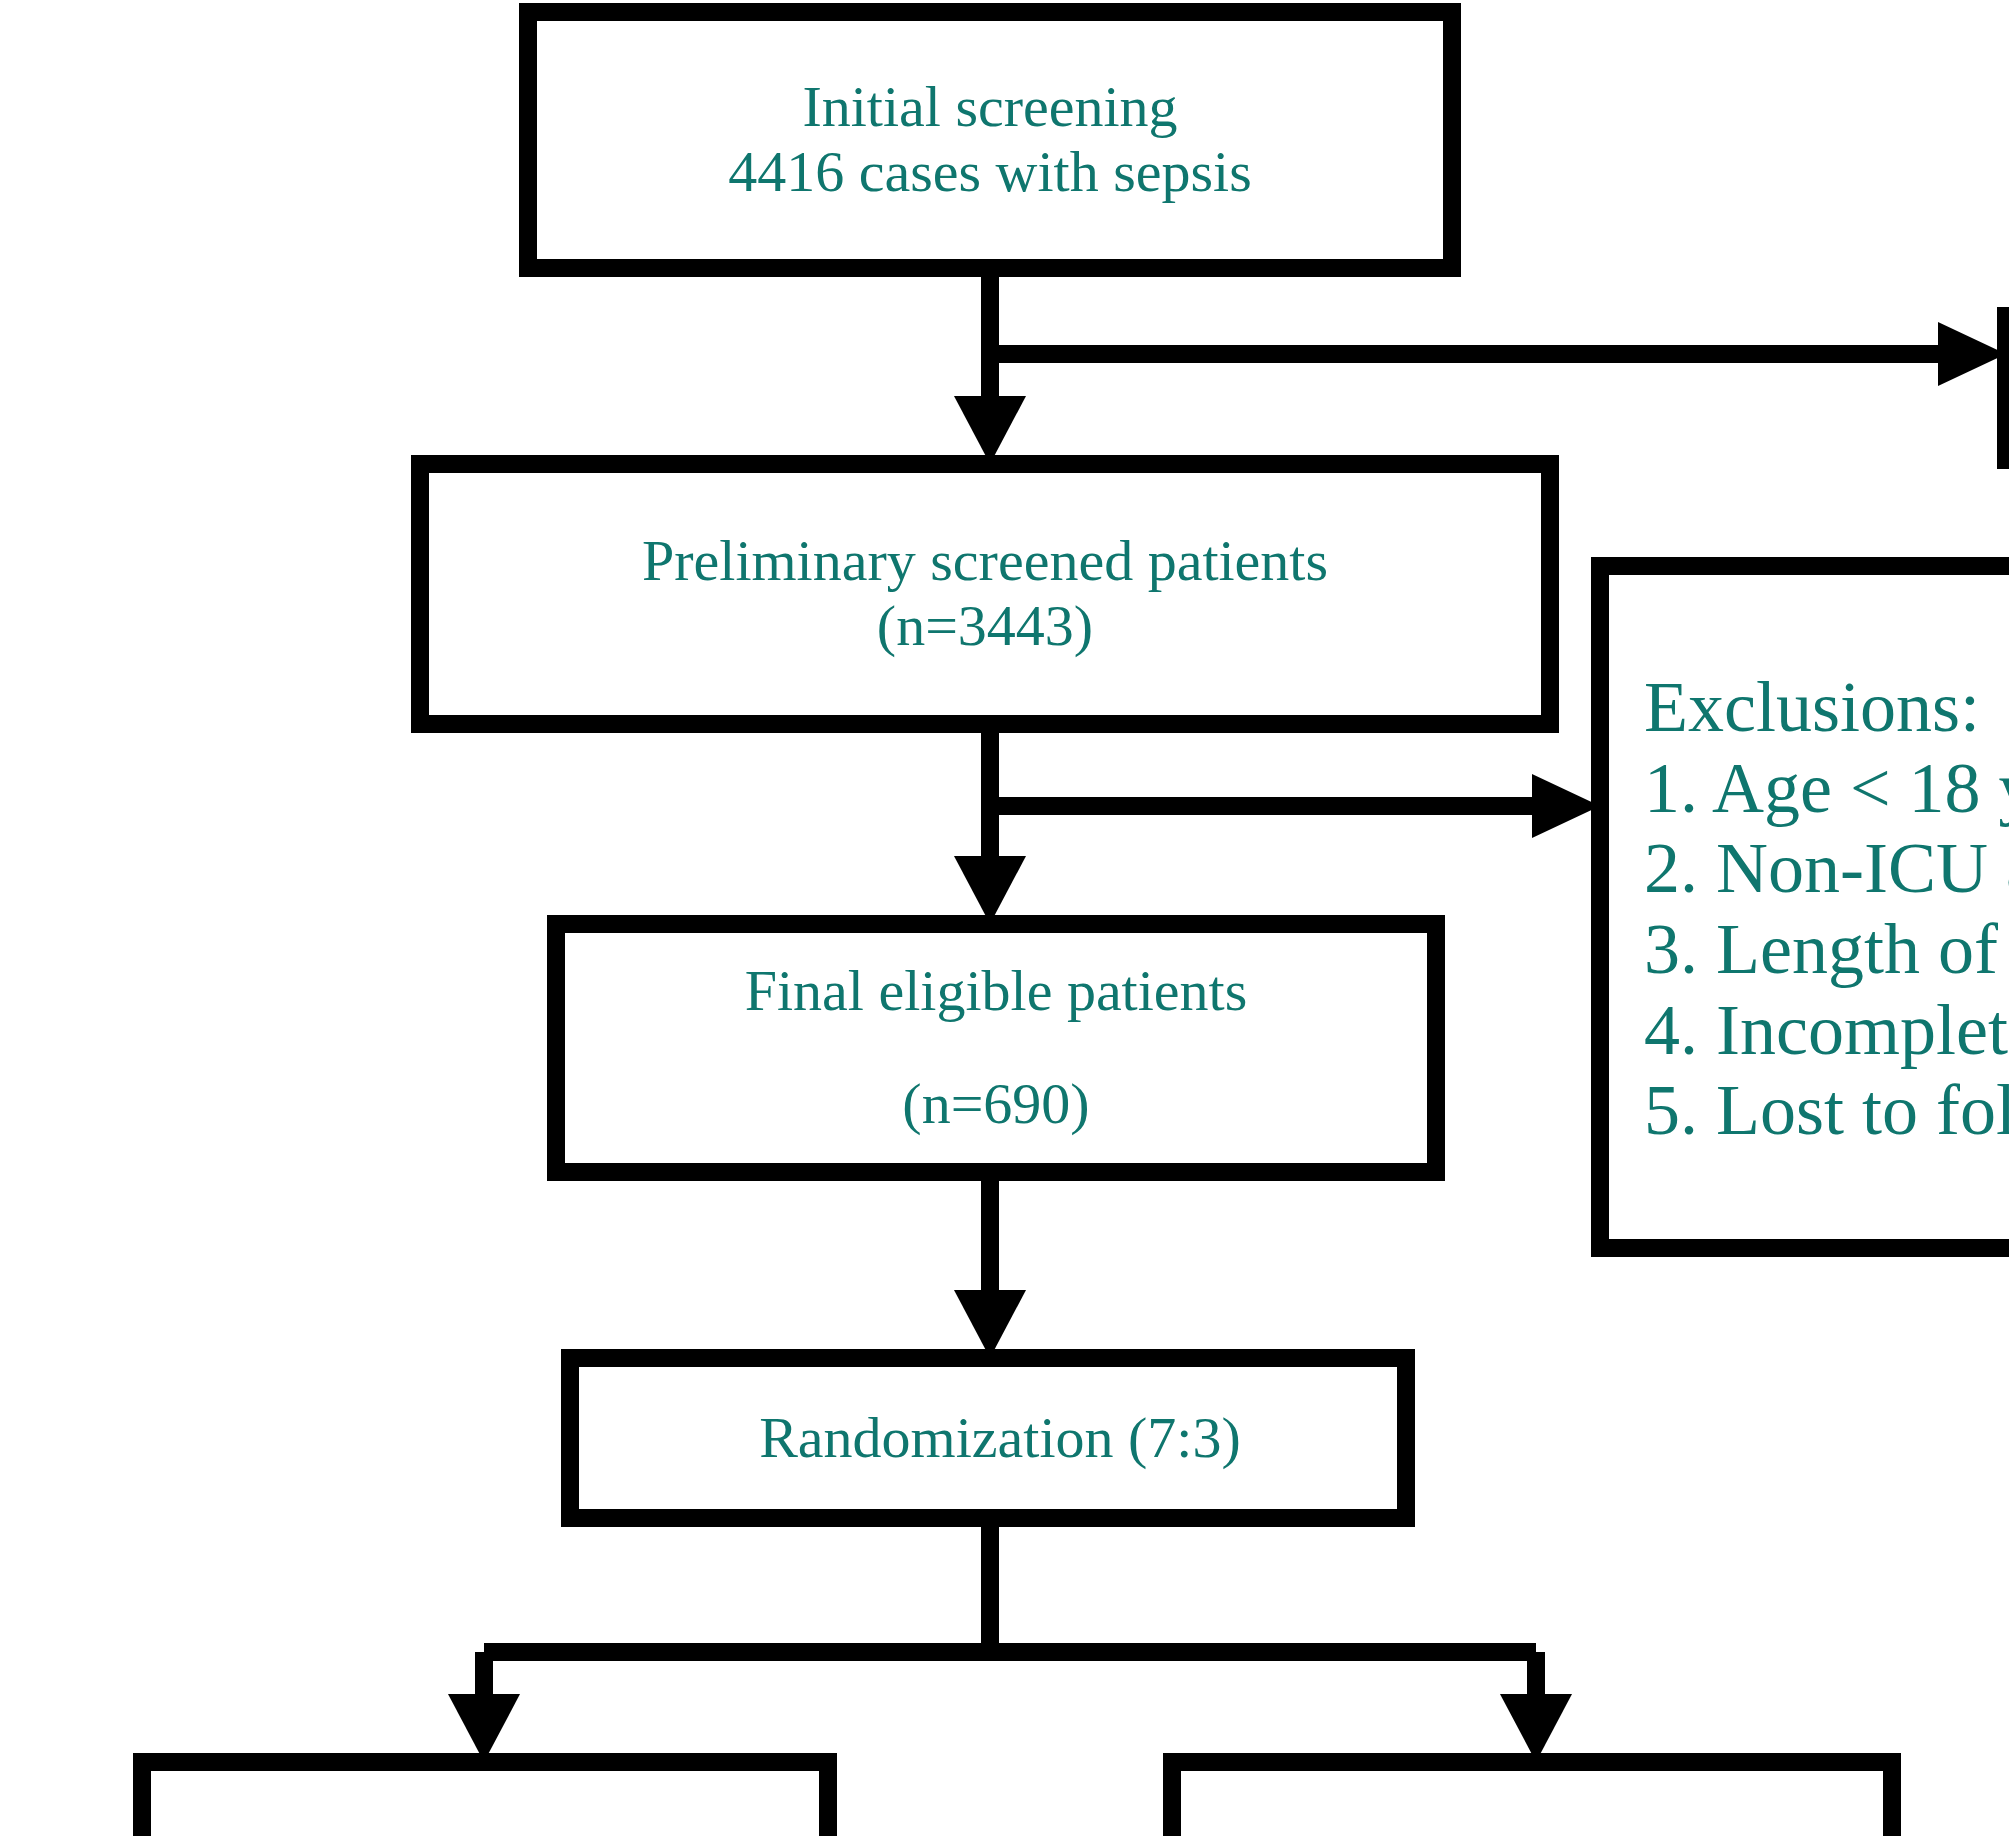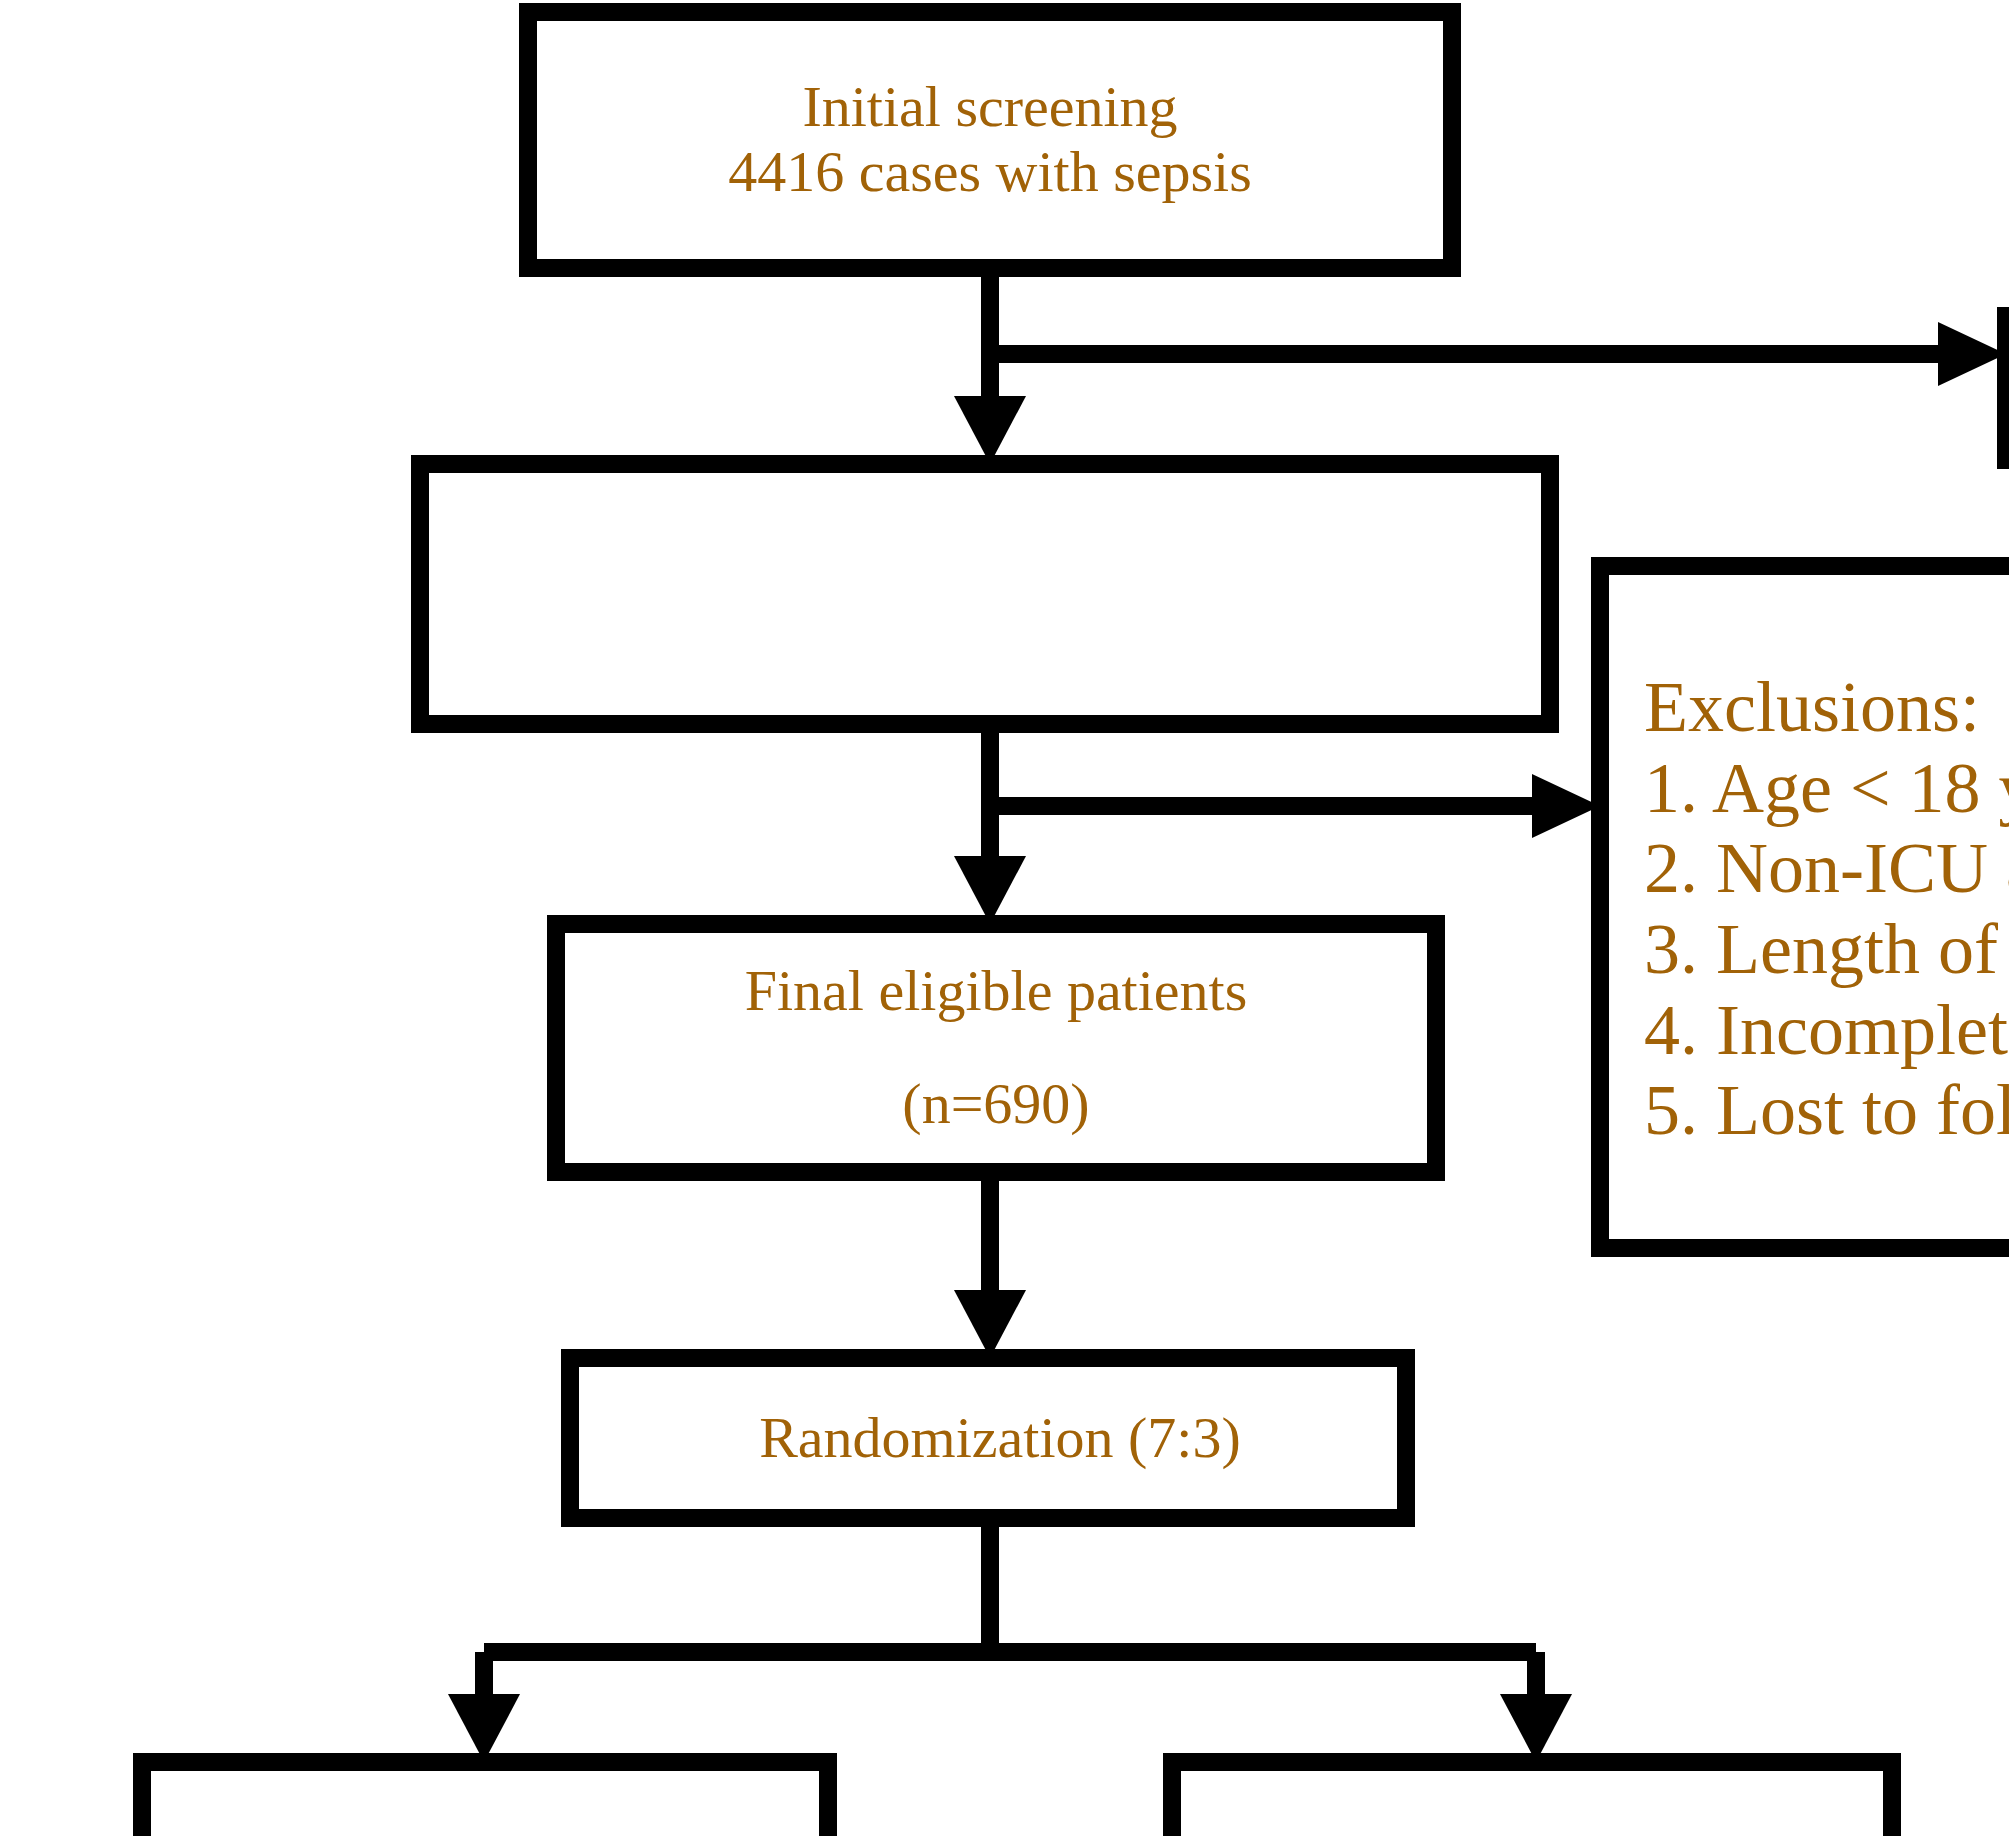--- a/index.html
+++ b/index.html
@@ -42,21 +42,21 @@
     fill: #000000;
     stroke: none;
   }
   .node-text {
     position: absolute;
     display: flex;
     flex-direction: column;
     align-items: center;
     justify-content: center;
     text-align: center;
-    color: #a16207;
+    color: #0f766e;
     font-family: "Liberation Serif", "DejaVu Serif", serif;
     line-height: 1.12;
     white-space: pre;
     pointer-events: none;
   }
   .node-text.left-align {
     align-items: flex-start;
     text-align: left;
   }
   .tline { display: block; }
@@ -139,20 +139,24 @@
 
   <div class="node-text" style="left: 528px; top: 12px; width: 924px; height: 256px;">
     <span class="tline fs-big">Initial screening</span>
     <span class="tline fs-big">4416 cases with sepsis</span>
   </div>
 
   <div class="node-text" style="left: 2006px; top: 316px; width: 1048px; height: 144px;">
     
   </div>
 
+  <div class="node-text" style="left: 420px; top: 464px; width: 1130px; height: 260px;">
+    <span class="tline fs-big">Preliminary screened patients</span>
+    <span class="tline fs-big">(n=3443)</span>
+  </div>
 
   <div class="node-text left-align" style="left: 1644px; top: 584px; width: 2350px; height: 650px;">
     <span class="tline fs-excl">Exclusions:</span>
     <span class="tline fs-excl">1. Age &lt; 18 years (n=1469)</span>
     <span class="tline fs-excl">2. Non-ICU admission (n=1547)</span>
     <span class="tline fs-excl">3. Length of hospitalization &lt; 24h (n=11)</span>
     <span class="tline fs-excl">4. Incomplete or missing data (n=6)</span>
     <span class="tline fs-excl">5. Lost to follow-up (n=3)</span>
   </div>
 

